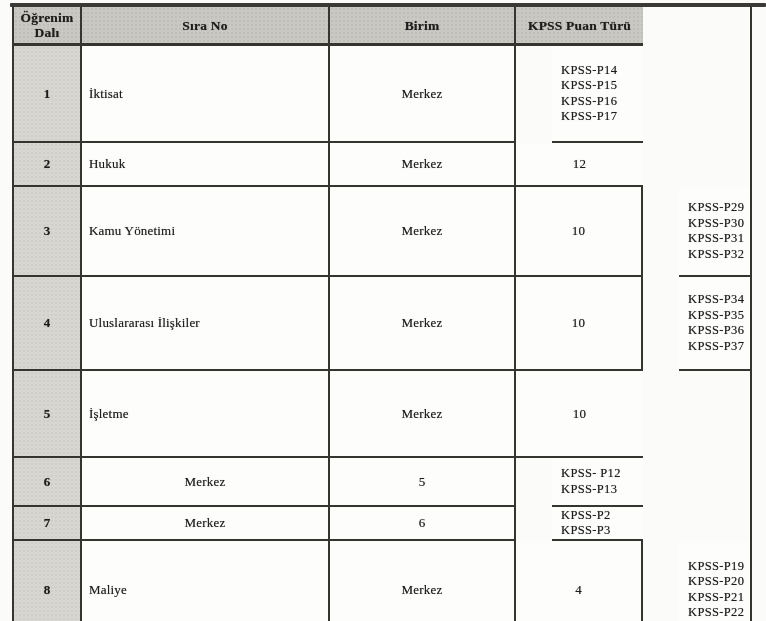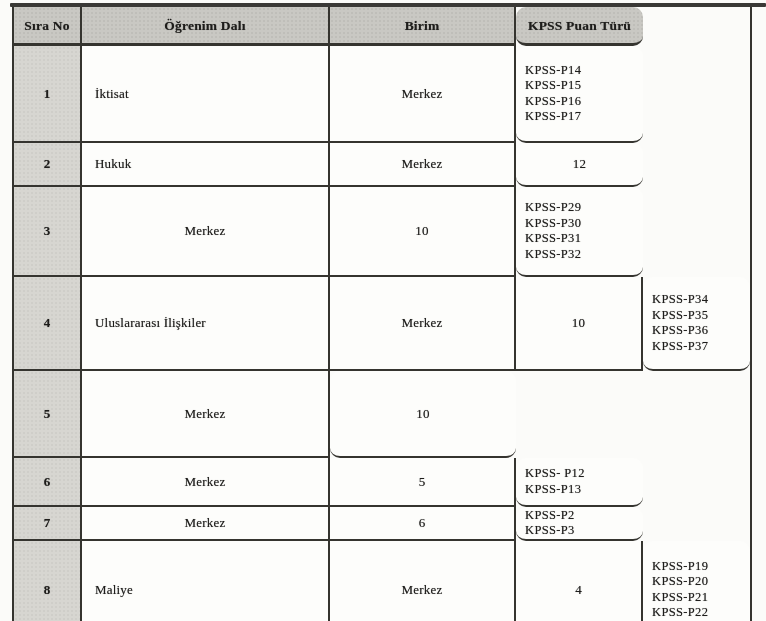--- a/index.html
+++ b/index.html
@@ -47,24 +47,24 @@
     border-right: 2px solid #35342f;
     display: flex;
     flex-direction: column;
     justify-content: center;
     font-size: 13px;
     letter-spacing: 0.2px;
     text-shadow: 0 0 0.7px rgba(30, 29, 27, 0.55);
     background: #fdfdfb;
     overflow: hidden;
   }
-  .cell:last-child { border-right: none; border-radius: 10px; }
+  .cell:last-child { border-right: none; }
 
   .center { align-items: center; text-align: center; }
-  .left   { align-items: flex-start; padding-left: 13px; text-align: right; }
+  .left   { align-items: flex-start; padding-left: 7px; text-align: right; }
 
   .header-row .cell {
     background: #c9c8c3;
     background-image: radial-gradient(rgba(0,0,0,0.05) 1px, transparent 1px);
     background-size: 4px 4px;
     border-bottom-width: 3px;
     font-weight: bold;
     font-size: 13.5px;
     line-height: 15px;
     padding: 0 6px;
@@ -77,37 +77,38 @@
     font-weight: bold;
   }
 
   .kpss {
     align-items: flex-start;
     padding-left: 9px;
     font-size: 12.5px;
     line-height: 15.5px;
     letter-spacing: 0.35px;
     white-space: nowrap;
+    margin-left: 36px;
   }
 </style>
 </head>
 <body>
 
 <div class="page">
 
   <div class="top-rule"></div>
 
   <div class="doc-table">
 
     <div class="row header-row" style="height: 39px;">
       <div class="cell center">
+          <span>Öğrenim Dalı</span>
+        </div>
+      <div class="cell center">
           <span>Sıra No</span>
-        </div>
-      <div class="cell center">
-          <span>Öğrenim Dalı</span>
         </div>
       <div class="cell center">
           <span>Birim</span>
         </div>
       <div class="cell center">
           <span>KPSS Puan Türü</span>
         </div>
     </div>
 
     <div>
@@ -139,20 +140,23 @@
             <span>Merkez</span>
           </div>
     <div class="cell center">
             <span>12</span>
           </div>
   </div>
         <div class="row" style="height: 90px;">
     <div class="cell center idx">
             <span>3</span>
           </div>
+    <div class="cell left">
+            <span>Kamu Yönetimi</span>
+          </div>
     <div class="cell center">
             <span>Merkez</span>
           </div>
     <div class="cell center">
             <span>10</span>
           </div>
     <div class="cell kpss">
             <div>KPSS-P29</div>
             <div>KPSS-P30</div>
             <div>KPSS-P31</div>
@@ -176,20 +180,23 @@
             <div>KPSS-P34</div>
             <div>KPSS-P35</div>
             <div>KPSS-P36</div>
             <div>KPSS-P37</div>
           </div>
   </div>
         <div class="row" style="height: 87px;">
     <div class="cell center idx">
             <span>5</span>
           </div>
+    <div class="cell left">
+            <span>İşletme</span>
+          </div>
     <div class="cell center">
             <span>Merkez</span>
           </div>
     <div class="cell center">
             <span>10</span>
           </div>
   </div>
         <div class="row" style="height: 49px;">
     <div class="cell center idx">
             <span>6</span>

